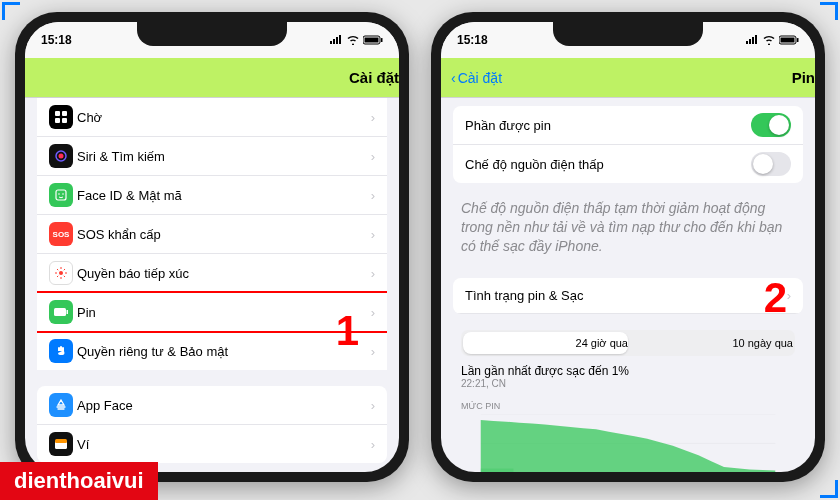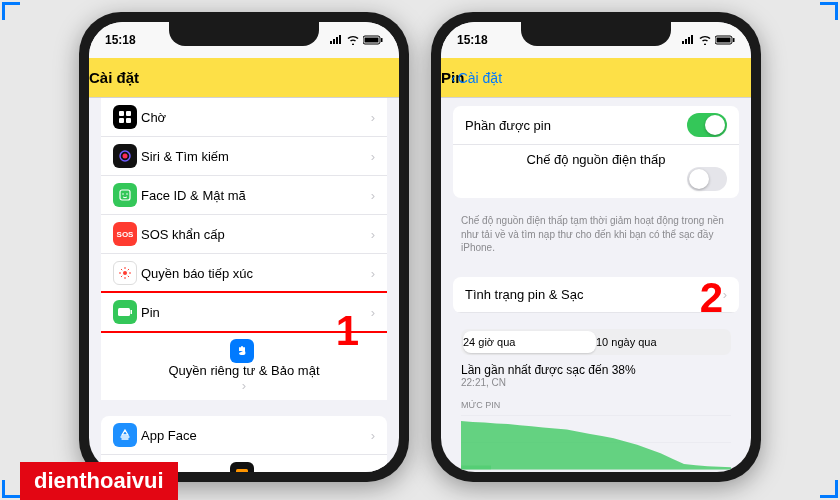--- a/index.html
+++ b/index.html
@@ -1,95 +1,95 @@
 <!DOCTYPE html>
 <html><head>
 <meta charset="utf-8">
 <style>
 * { margin: 0; padding: 0; box-sizing: border-box; }
 body { background: #e8e8e8; width: 840px; height: 500px; position: relative; font-family: -apple-system, Helvetica, Arial, sans-serif; }
 .stage { display: flex; gap: 22px; justify-content: center; padding-top: 12px; }
 .phone {
-  width: 330px; height: 470px; background: #1a1a1a; border-radius: 42px;
+  width: 394px; height: 470px; background: #1a1a1a; border-radius: 42px;
   padding: 10px; position: relative;
   box-shadow: 0 6px 24px rgba(0,0,0,0.35);
 }
 .screen {
   width: 100%; height: 100%; background: #f2f2f7; border-radius: 34px;
   overflow: hidden; position: relative;
 }
 .notch {
   position: absolute; top: 0; left: 50%; transform: translateX(-50%);
   width: 150px; height: 24px; background: #1a1a1a;
   border-bottom-left-radius: 16px; border-bottom-right-radius: 16px; z-index: 50;
 }
 .statusbar {
   height: 36px; display: flex; align-items: center; padding: 0 16px;
   font-size: 12px; font-weight: 600; color: #000; background: #f8f8f8;
   justify-content: space-between;
 }
 .sb-right { display: flex; gap: 3px; align-items: center; font-size: 10px; }
 .sb-right svg { display: block; }
 .navbar {
-  height: 40px; display: flex; align-items: center; justify-content: flex-start;
-  background: #fde047; border-bottom: 0.5px solid #d1d1d6; position: relative;
+  height: 40px; display: flex; align-items: center; justify-content: flex-end;
+  background: #bef264; border-bottom: 0.5px solid #d1d1d6; position: relative;
 }
 .nav-title { font-size: 15px; font-weight: 600; }
 .nav-back {
   position: absolute; left: 10px; display: flex; align-items: center;
   color: #007aff; font-size: 14px; gap: 2px;
 }
 .content { position: absolute; top: 76px; left: 0; right: 0; bottom: 0; overflow: hidden; }
 .group { background: #fff; border-radius: 8px; margin: 12px 12px 16px; overflow: hidden; }
 .row {
   display: flex; align-items: center; padding: 7px 12px; min-height: 36px;
   border-bottom: 0.5px solid #e5e5ea; position: relative; font-size: 13px;
 }
-.row:last-child { border-bottom: none; flex-direction: column; }
+.row:last-child { border-bottom: none; }
 .icon-box {
   width: 24px; height: 24px; border-radius: 6px; display: flex;
   align-items: center; justify-content: center; margin-right: 4px; flex-shrink: 0;
   color: #fff; font-size: 12px; font-weight: 600;
 }
 .row-label { flex: 1; }
 .chev { color: #c7c7cc; }
 .highlight-box { position: absolute; border: 2.5px solid #f00; pointer-events: none; z-index: 20; }
 .step-number {
   position: absolute; color: #f00; font-size: 42px; font-weight: 700;
   font-family: Arial, sans-serif; z-index: 30;
 }
 .watermark {
   position: absolute; left: 0; bottom: 0; background: #e30613; color: #fff;
-  padding: 6px 14px; font-size: 22px; font-weight: 700; z-index: 100; margin-left: 20px;
+  padding: 6px 14px; font-size: 22px; font-weight: 700; z-index: 100;
 }
 .corner-tick {
   position: absolute; width: 18px; height: 18px; border: 3px solid #007aff;
 }
 .tl { top: 2px; left: 2px; border-right: none; border-bottom: none; }
 .tr { top: 2px; right: 2px; border-left: none; border-bottom: none; }
 .bl { bottom: 2px; left: 2px; border-right: none; border-top: none; }
 .br { bottom: 2px; right: 2px; border-left: none; border-top: none; }
 .toggle {
   width: 40px; height: 24px; border-radius: 12px; position: relative; margin-left: auto;
 }
 .toggle.on { background: #34c759; }
 .toggle.off { background: #e5e5ea; }
 .knob {
   width: 20px; height: 20px; background: #fff; border-radius: 50%;
   position: absolute; top: 2px; box-shadow: 0 1px 3px rgba(0,0,0,0.3);
 }
 .toggle.on .knob { right: 2px; }
 .toggle.off .knob { left: 2px; }
-.footer-text { font-size: 10px; color: #8a8a8e; padding: 0 20px 10px; line-height: 1.35; }
+.footer-text { font-size: 14px; color: #8a8a8e; padding: 0 20px 10px; line-height: 1.35; font-style: italic; }
 .seg {
   margin: 0 20px 8px; display: flex; background: #eeeef0;
   border-radius: 7px; padding: 2px; font-size: 11px;
 }
 .seg-item {
-  flex: 1; text-align: left; padding: 5px 0; border-radius: 8px;
+  flex: 1; text-align: right; padding: 5px 0; border-radius: 8px;
 }
 .seg-item.active { background: #fff; box-shadow: 0 1px 2px rgba(0,0,0,0.15); }
 .chart-area { padding: 0 20px; }
 .chart-label { font-size: 9px; color: #8a8a8e; text-transform: uppercase; margin: 6px 0 3px; }
 .last-charge { font-size: 12px; padding: 0 20px; }
 .last-charge-sub { font-size: 10px; color: #8a8a8e; padding: 0 20px 6px; }
 svg.chart { width: 100%; height: 60px; }
 </style>
 </head>
 <body>
@@ -275,21 +275,21 @@
             <span class="chev">›</span>
           </div>
           <div class="highlight-box" style="left:-2px;right:-2px;top:-2px;bottom:-2px"></div>
         </div>
 
         <div class="seg">
           <div class="seg-item active">24 giờ qua</div>
           <div class="seg-item">10 ngày qua</div>
         </div>
 
-        <div class="last-charge">Lần gần nhất được sạc đến 38%</div>
+        <div class="last-charge">Lần gần nhất được sạc đến 1%</div>
         <div class="last-charge-sub">22:21, CN</div>
 
         <div class="chart-area">
           <div class="chart-label">MỨC PIN</div>
           <svg class="chart" viewBox="0 0 270 55">
             <g stroke="#e5e5ea" stroke-width="0.5">
               <line x1="0" y1="0" x2="270" y2="0"></line>
                 <line x1="0" y1="27" x2="270" y2="27"></line>
                 <line x1="0" y1="54" x2="270" y2="54"></line>
             </g>

